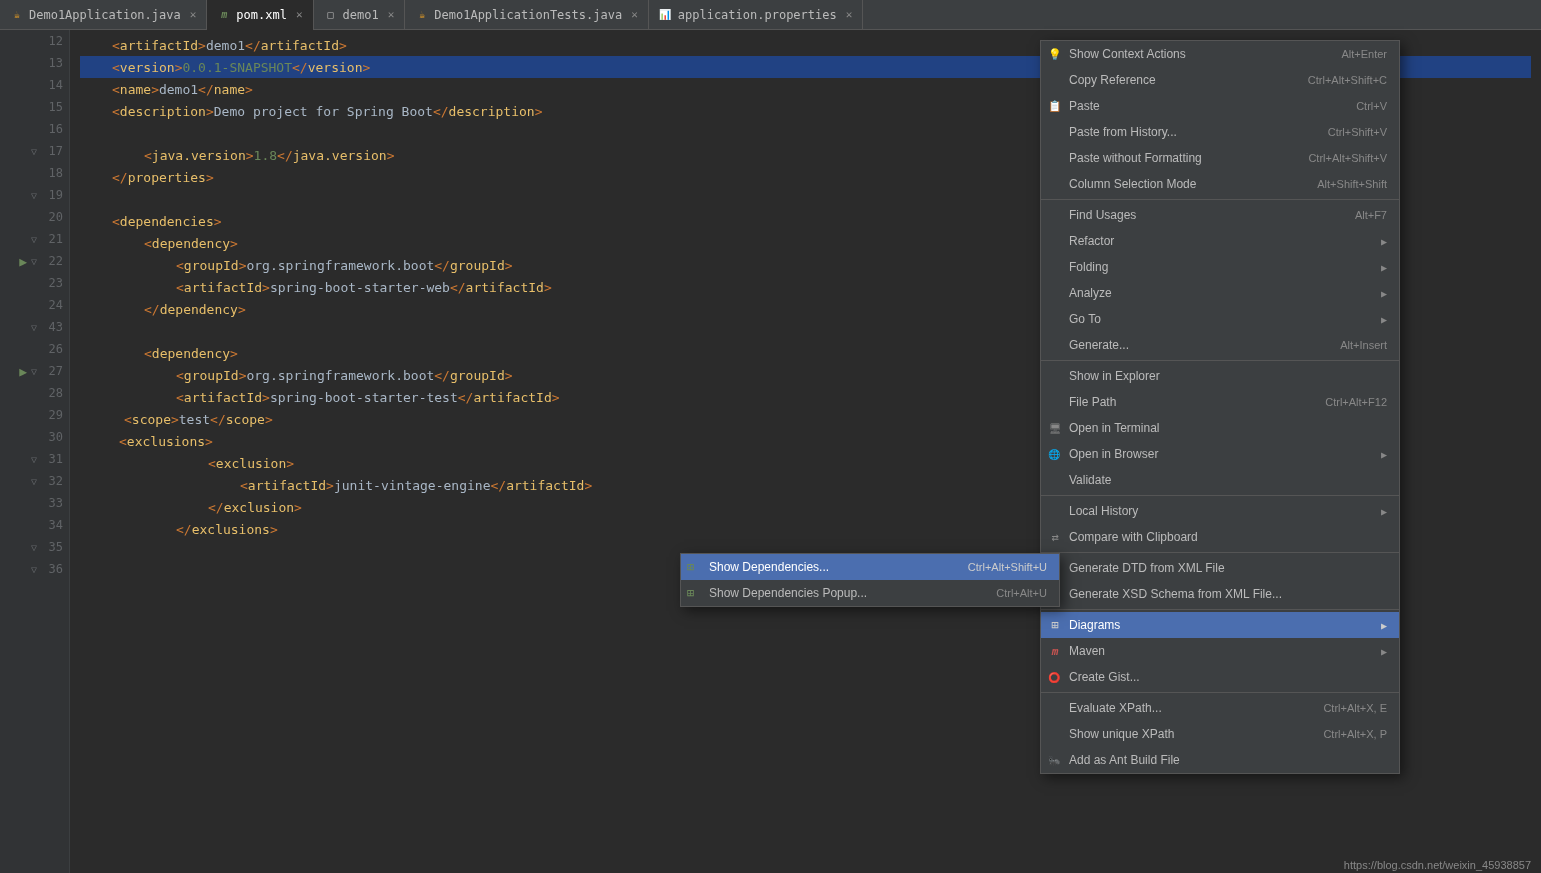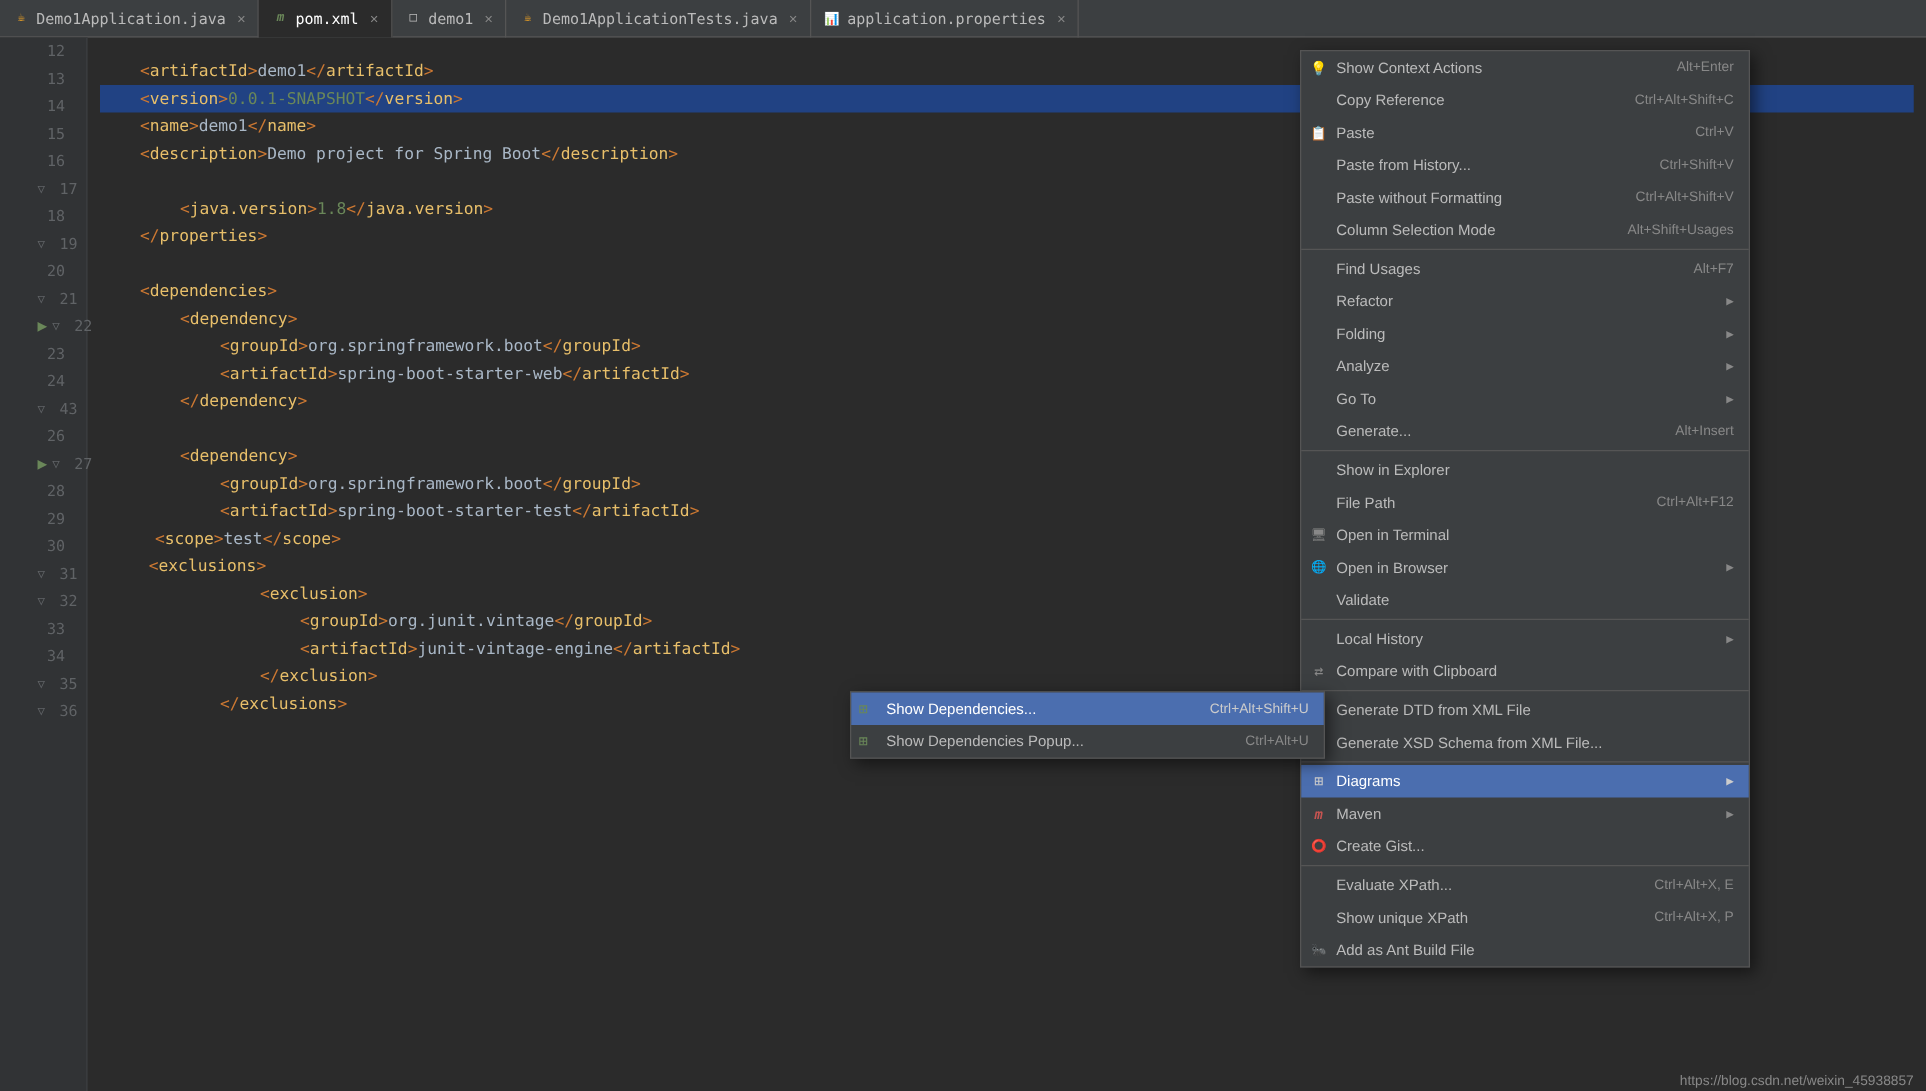--- a/index.html
+++ b/index.html
@@ -66,44 +66,44 @@
       display: flex;
       flex-direction: column;
       border-right: 1px solid #3c3f41;
       flex-shrink: 0;
     }
     .line-num-row {
       display: flex;
       align-items: center;
       height: 22px;
       padding-right: 6px;
+      justify-content: flex-end;
       gap: 4px;
       position: relative;
-      margin-left: 30px;
     }
     .line-num {
       color: #606366;
       font-size: 12px;
       min-width: 22px;
       text-align: right;
     }
     .fold-icon {
       color: #606366;
       font-size: 10px;
     }
     .run-icon {
       color: #6a8759;
       font-size: 12px;
     }
 
     
     .code-content {
       flex: 1;
       overflow: hidden;
-      padding: 16px 10px;
+      padding: 4px 10px;
     }
     .code-line {
       height: 22px;
       display: flex;
       align-items: center;
       white-space: pre;
       font-size: 13px;
     }
     .code-line.selected-line {
       background: #214283;
@@ -413,23 +413,20 @@
     <div class="code-line">
       <span style="margin-left:44px"><span class="xml-bracket">&lt;</span><span class="xml-tag">scope</span><span class="xml-bracket">&gt;</span><span class="xml-text">test</span><span class="xml-bracket">&lt;/</span><span class="xml-tag">scope</span><span class="xml-bracket">&gt;</span></span>
     </div>
     <div class="code-line">
       <span style="margin-left:39px"><span class="xml-bracket">&lt;</span><span class="xml-tag">exclusions</span><span class="xml-bracket">&gt;</span></span>
     </div>
     <div class="code-line">
       <span style="margin-left:128px"><span class="xml-bracket">&lt;</span><span class="xml-tag">exclusion</span><span class="xml-bracket">&gt;</span></span>
     </div>
     <div class="code-line">
-      <span style="margin-left:160px"><span class="xml-bracket">&lt;</span><span class="xml-tag">groupId</span><span class="xml-bracket">&gt;</span><span class="xml-text">org.junit.vintage</span><span class="xml-bracket">&lt;/</span><span class="xml-tag">groupId</span><span class="xml-bracket">&gt;</span></span>
-    </div>
-    <div class="code-line">
       <span style="margin-left:160px"><span class="xml-bracket">&lt;</span><span class="xml-tag">artifactId</span><span class="xml-bracket">&gt;</span><span class="xml-text">junit-vintage-engine</span><span class="xml-bracket">&lt;/</span><span class="xml-tag">artifactId</span><span class="xml-bracket">&gt;</span></span>
     </div>
     <div class="code-line">
       <span style="margin-left:128px"><span class="xml-bracket">&lt;/</span><span class="xml-tag">exclusion</span><span class="xml-bracket">&gt;</span></span>
     </div>
     <div class="code-line">
       <span style="margin-left:96px"><span class="xml-bracket">&lt;/</span><span class="xml-tag">exclusions</span><span class="xml-bracket">&gt;</span></span>
     </div>
   </div>
 </div>
@@ -452,21 +449,21 @@
   <div class="menu-item">
     <span class="menu-item-label">Paste from History...</span>
     <span class="menu-shortcut">Ctrl+Shift+V</span>
   </div>
   <div class="menu-item">
     <span class="menu-item-label">Paste without Formatting</span>
     <span class="menu-shortcut">Ctrl+Alt+Shift+V</span>
   </div>
   <div class="menu-item">
     <span class="menu-item-label">Column Selection Mode</span>
-    <span class="menu-shortcut">Alt+Shift+Usages</span>
+    <span class="menu-shortcut">Alt+Shift+Shift</span>
   </div>
   <div class="menu-separator"></div>
   <div class="menu-item">
     <span class="menu-item-label">Find Usages</span>
     <span class="menu-shortcut">Alt+F7</span>
   </div>
   <div class="menu-item">
     <span class="menu-item-label">Refactor</span>
     <span class="menu-arrow">▶</span>
   </div>

